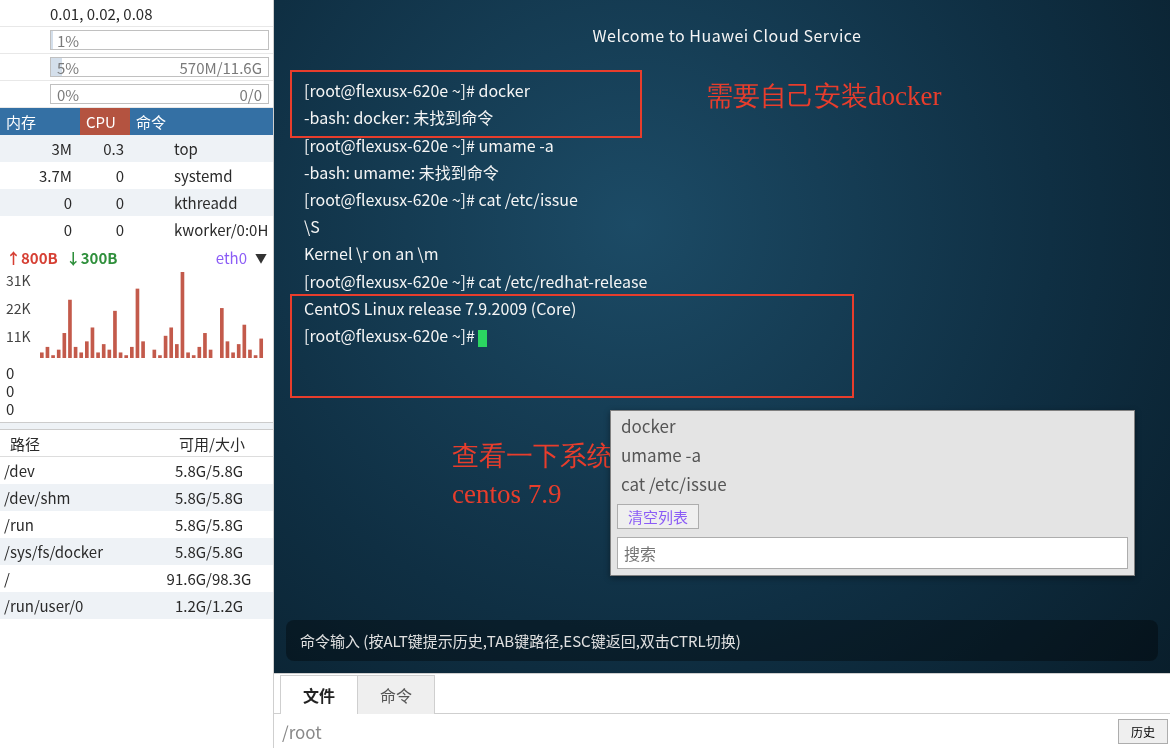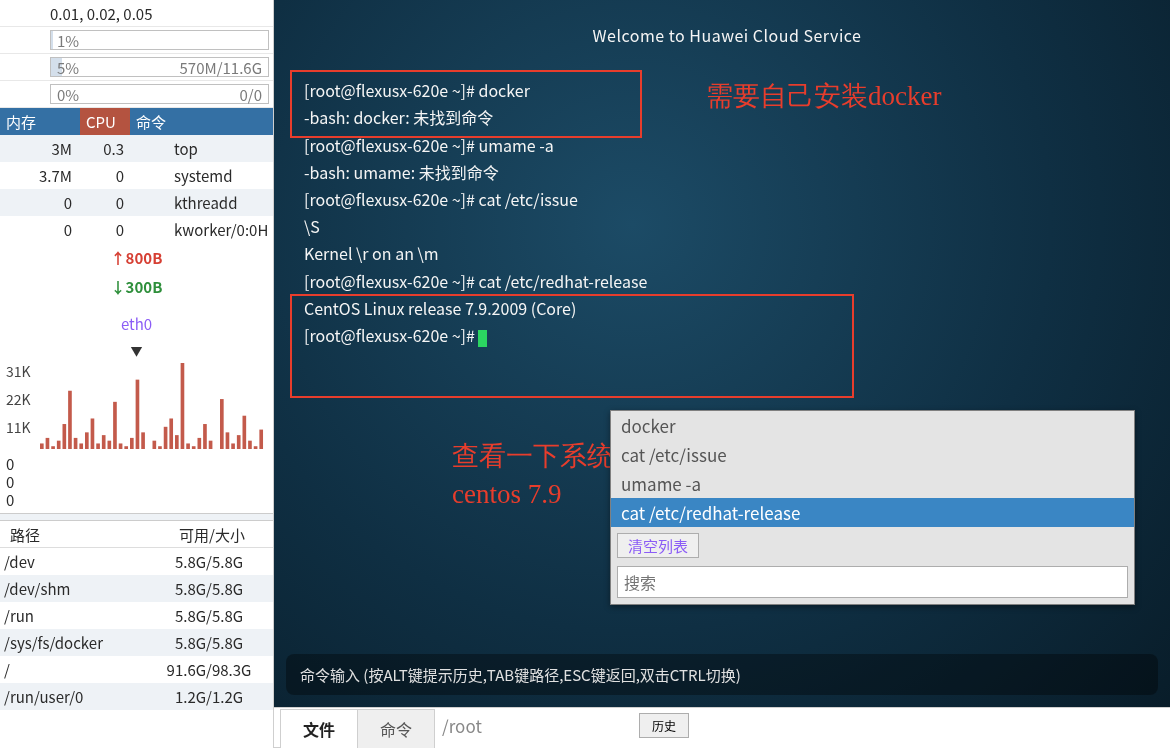--- a/index.html
+++ b/index.html
@@ -23,21 +23,21 @@
   .proc-head div { display:flex; align-items:center; padding:0 6px;}
   .proc-head .mem { width:80px; background:#3470a4;}
   .proc-head .cpu { width:50px; background:#b45340;}
   .proc-head .cmd { flex:1;  background:#3470a4;}
   .proc-row  { display:flex; height:27px; align-items:center;}
   .proc-row .mem { width:80px; text-align:right; padding-right:8px;}
   .proc-row .cpu { width:50px; text-align:right; padding-right:6px;}
   .proc-row .cmd { flex:1; padding-left:4px;margin-left:40px;}
   .proc-row.alt{ background:#eef2f6;}
 
-  .net-header{ display:flex; align-items:center; gap:8px; padding:4px 6px 2px 6px;flex-direction:column;}
+  .net-header{ display:flex; align-items:center; gap:8px; padding:4px 6px 2px 6px;}
   .net-up   { color:#d63f33; font-weight:bold;}
   .net-down { color:#2e8f3b; font-weight:bold;}
   .net-iface{ color:#8b5cf6; }
   .chevron  { font-size:12px; color:#333;}
   .chart-nw { height:86px; position:relative; margin:2px 0 4px 4px;}
   .chart-nw .yl { position:absolute; left:2px; font-size:14px; color:#444;}
   .chart-nw svg { position:absolute; left:36px; right:0; top:0; width:225px; height:86px;}
   .ping-row { display:flex; justify-content:space-between; padding:0 6px; color:#2a5bb0; border-bottom:1px solid #ddd;}
   .ping-grid { padding:0 6px 6px 6px;}
   .ping-grid div { height:18px; }
@@ -83,38 +83,38 @@
   
   .cmd-hint {
     display:block;
     background: rgba(0,0,0,0.35); color:#e0e0e0; font-size:15px;
     margin:0 12px; padding:10px 14px; border-radius:8px;
   }
 
   
   .footer {
     background:#ffffff; border-top:1px solid #cfcfcf;
-    display:flex; flex-direction:row; margin-top:12px;
+    display:flex; flex-direction:column; margin-top:12px;
   }
   .tabbar { display:flex; align-items:flex-end; height:40px; padding-left:6px; border-bottom:1px solid #cfcfcf;}
   .tab    { padding:7px 22px; border:1px solid #cfcfcf; border-bottom:none; margin-right:-1px; font-size:16px; color:#555; background:#efefef; position:relative; top:1px; cursor:pointer;}
   .tab.active { background:#ffffff; font-weight:bold; color:#222; }
   .pathbar{ display:flex; align-items:center; height:34px;}
   .pathbar input { flex:1; border:none; padding:4px 8px; font-size:17px; color:#888; outline:none;}
   .hist-btn { padding:3px 12px; font-size:12px; border:1px solid #adadad; background:#efefef; margin-right:2px;}
 
 </style>
 </head>
 <body>
 
 <div class="sidebar">
 
   <div class="stat-row">
     <span class="stat-label">负载</span>
-    <span>0.01, 0.02, 0.05</span>
+    <span>0.01, 0.02, 0.08</span>
   </div>
 
   <div class="stat-row">
     <span class="stat-label">CPU</span>
     <span class="stat-bar">
       <span class="fill" style="width:1%"></span>
       <span class="val-left">1%</span>
     </span>
   </div>
 
@@ -292,23 +292,22 @@
     </div>
     <div class="pathbar">
       <input value="/root" style="">
       <button class="hist-btn">历史</button>
     </div>
   </div>
 
   <div class="hist-panel">
     <div id="hist-items">
         <div class="hist-item">docker</div>
+        <div class="hist-item">umame -a</div>
         <div class="hist-item">cat /etc/issue</div>
-        <div class="hist-item">umame -a</div>
-        <div class="hist-item sel">cat /etc/redhat-release</div>
       </div>
     <span class="clear-btn">清空列表</span>
     <div class="hist-search">
       <input placeholder="搜索" style="">
     </div>
   </div>
 
 </div>
 
 </body></html>

